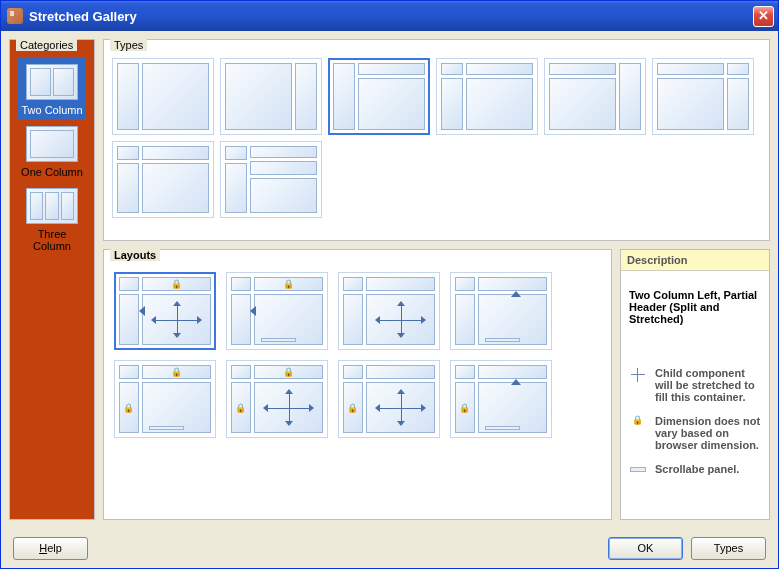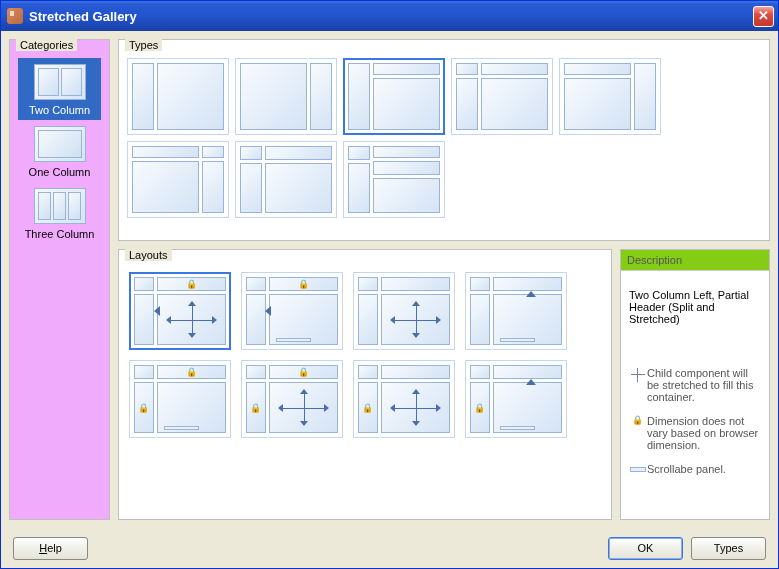--- a/index.html
+++ b/index.html
@@ -68,22 +68,22 @@
   padding: 18px 8px 8px 8px;
 }
 .fieldset .legend {
   position: absolute;
   top: -1px; left: 6px;
   background: #ece9d8;
   padding: 0 4px;
   color: #000;
 }
 .categories {
-  width: 101px;
-  background: #f0abfc;
+  width: 86px;
+  background: #c2410c;
   display: flex;
   flex-direction: column;
   gap: 2px;
 }
 .cat-item {
   display: flex;
   flex-direction: column;
   align-items: center;
   padding: 6px 2px 4px 2px;
   cursor: pointer;
@@ -128,21 +128,21 @@
 .type-thumb.selected { border: 2px solid #3b77e3; padding: 3px; }
 .type-thumb .row { flex: 1; display: flex; gap: 3px; }
 .pane {
   flex: 1;
   border: 1px solid #9ab4d6;
   background: linear-gradient(135deg,#f8fbfe,#d4e3f5);
 }
 .pane.narrow { flex: 0 0 22px; }
 .pane.short { flex: 0 0 14px; }
 .pane.head { flex: 0 0 12px; }
-.lower { flex: 1; display: flex; gap: 8px; }
+.lower { flex: 1; display: flex; gap: 8px; font-weight: bold; }
 .layouts { flex: 1; }
 .layouts-grid {
   display: flex;
   flex-wrap: wrap;
   gap: 10px;
   padding: 4px 2px;
 }
 .layout-thumb {
   width: 102px;
   height: 78px;
@@ -204,28 +204,28 @@
   position: absolute;
   bottom: 2px; left: 6px; right: 26px;
   height: 4px;
   border: 1px solid #9ab4d6;
   background: #e8eff9;
 }
 .desc {
   width: 150px;
 }
 .desc-title {
-  background: #84cc16;
+  background: #fef9c3;
   padding: 4px 6px;
   color: #555;
   border-bottom: 1px solid #d0d0c0;
 }
 .desc-body { padding: 18px 8px; }
 .legend-list { margin-top: 24px; padding: 0 8px; }
-.legend-row { display: flex; gap: 0; margin-bottom: 12px; align-items: flex-start; color: #555; }
+.legend-row { display: flex; gap: 8px; margin-bottom: 12px; align-items: flex-start; color: #555; }
 .legend-icon { width: 18px; flex-shrink: 0; display:flex; justify-content:center; }
 .four-arrow { position: relative; width: 16px; height: 16px; }
 .four-arrow::before, .four-arrow::after {
   content:""; position:absolute; background:#6b84a8;
 }
 .four-arrow::before { left:7px; top:1px; bottom:1px; width:1px; }
 .four-arrow::after { top:7px; left:1px; right:1px; height:1px; }
 .tri-down {
   width: 0; height: 0;
   border-left: 6px solid transparent;

